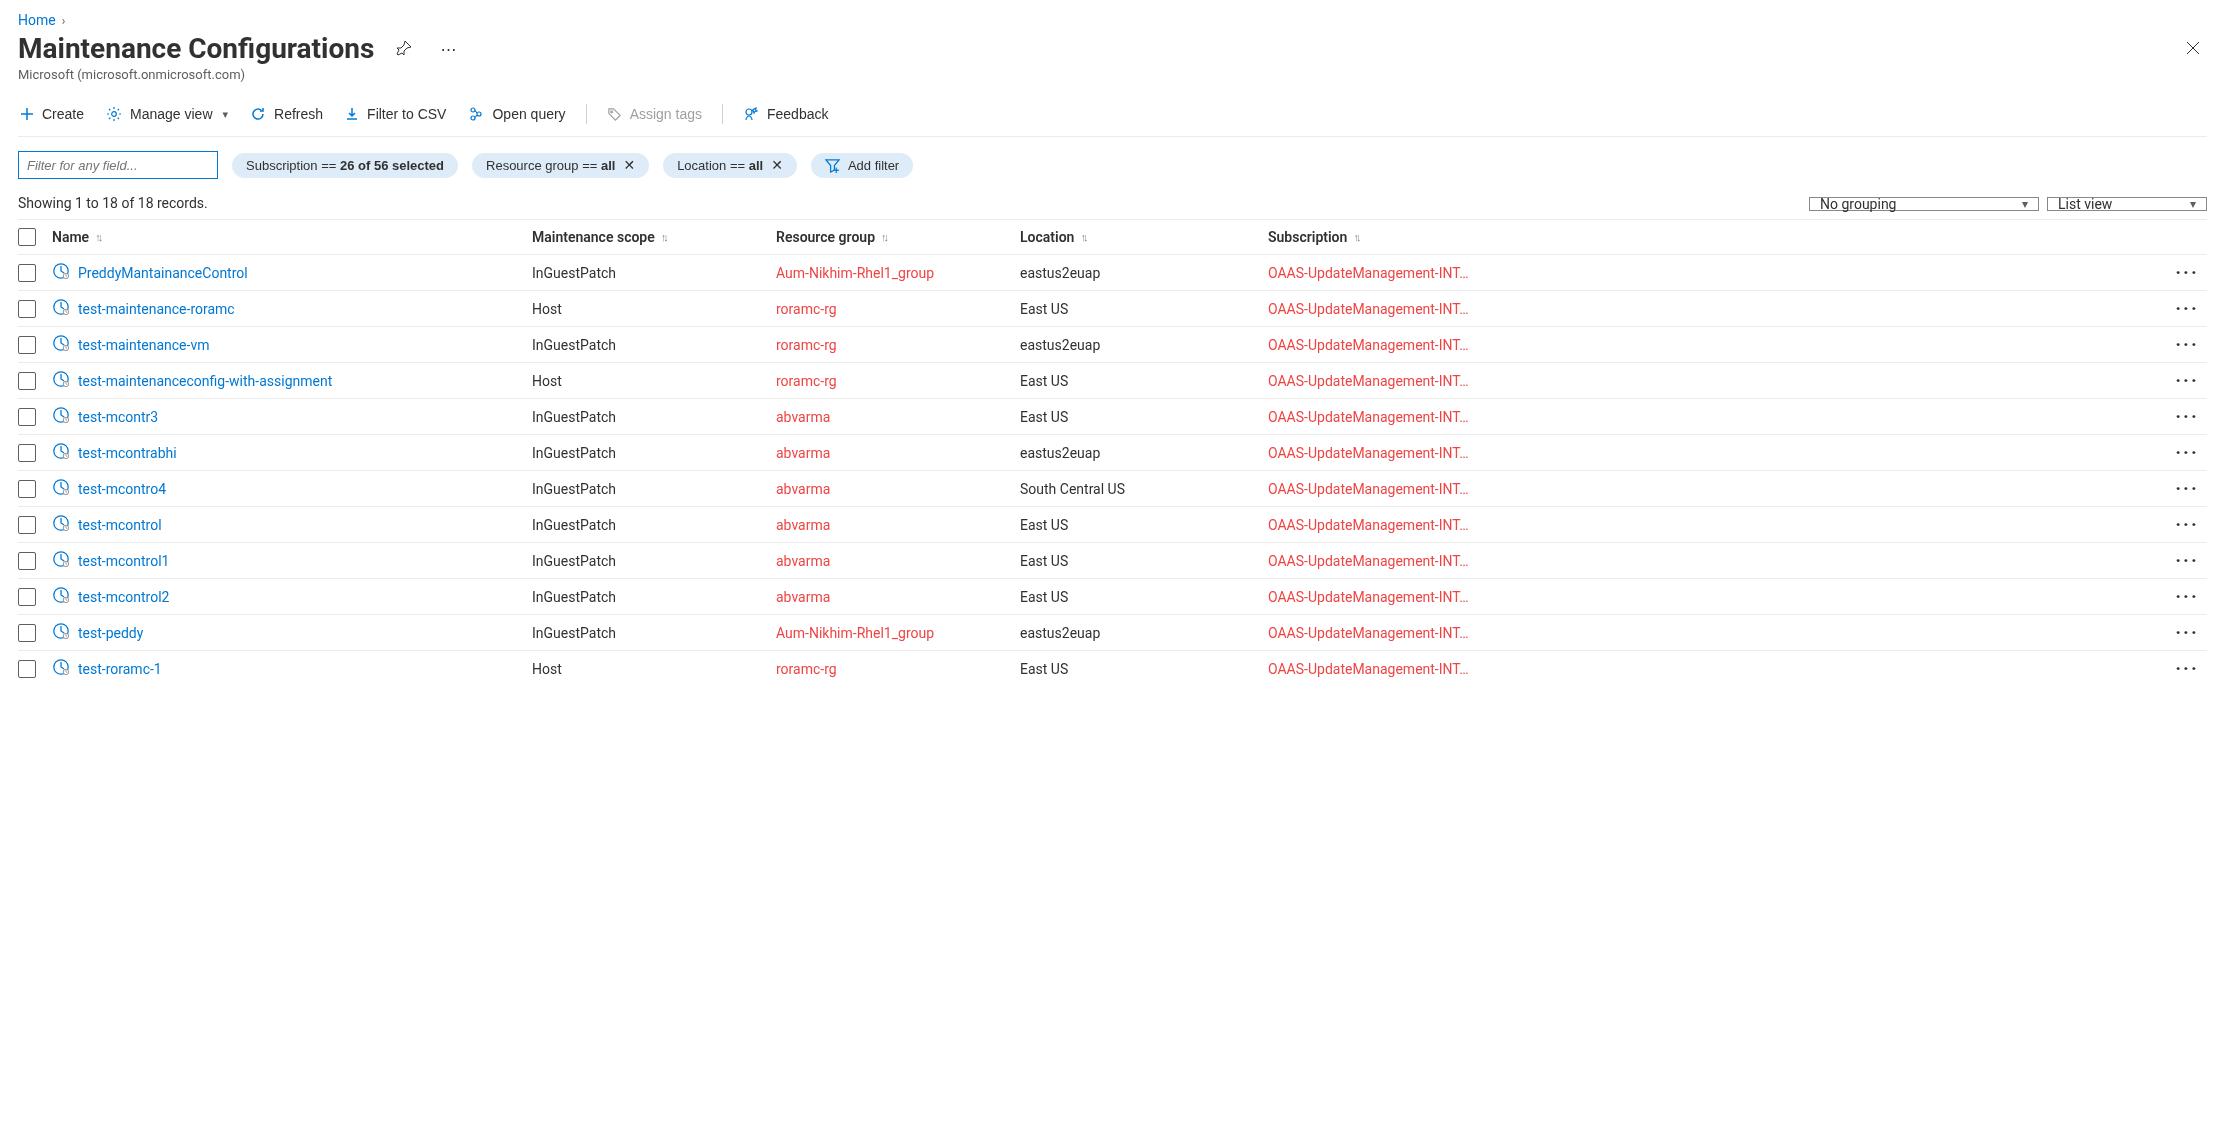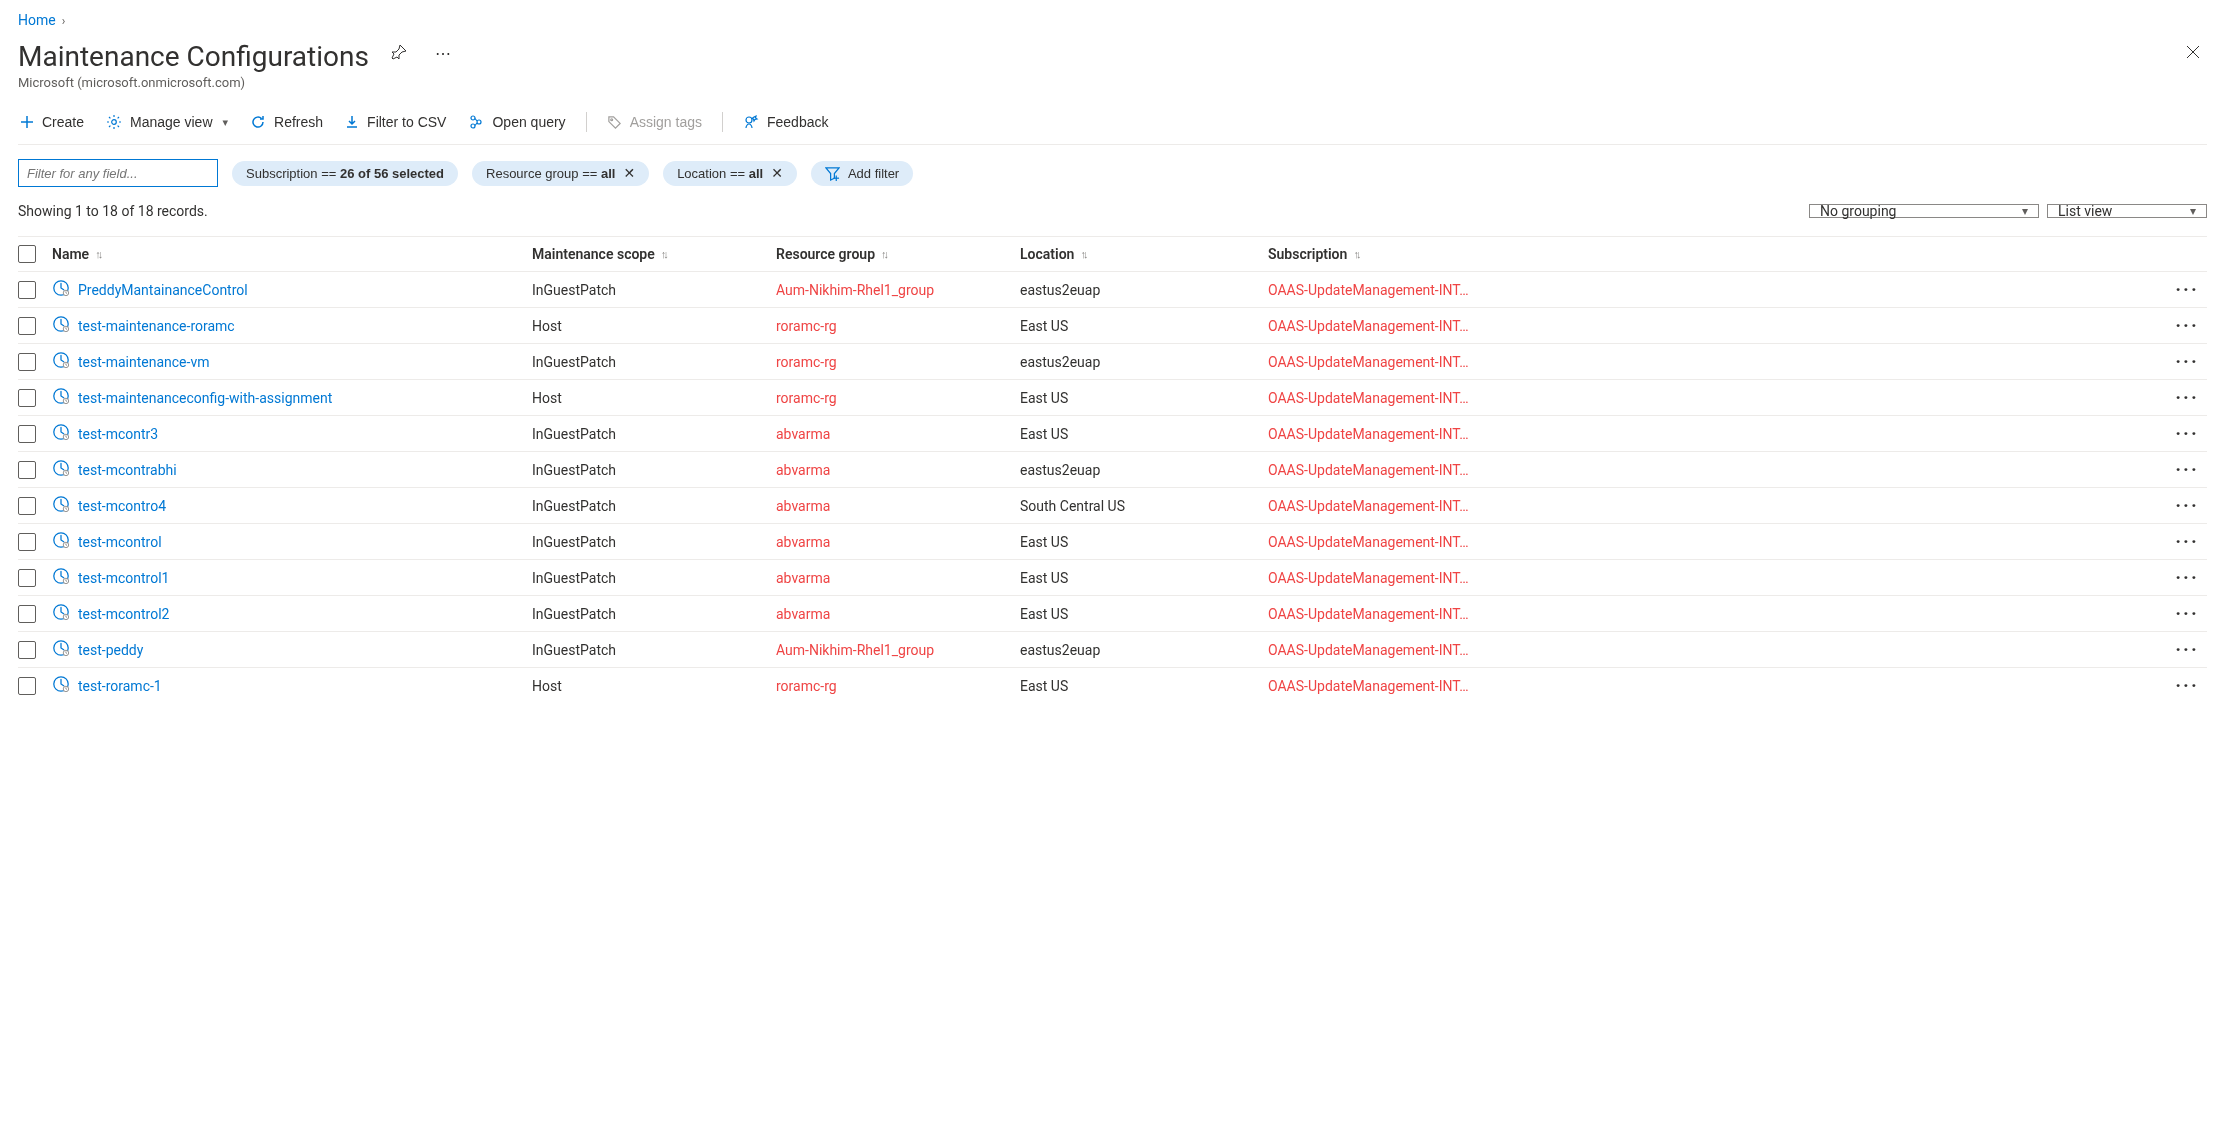--- a/index.html
+++ b/index.html
@@ -9,21 +9,21 @@
     font-size: 13px;
     color: #323130;
     background: #fff;
   }
   .page { padding: 12px 18px 0 18px; }
   a { color: #0078d4; text-decoration: none; cursor: pointer; }
   .breadcrumb { display: flex; align-items: flex-end; gap: 6px; font-size: 14px; }
   .breadcrumb .chevron { color: #605e5c; font-size: 12px; }
   .header-row { display: flex; align-items: center; justify-content: space-between; margin-top: 4px; }
   .title-row { display: flex; align-items: center; gap: 16px; }
-  h1 { font-size: 28px; font-weight: 400; margin: 8px 0 2px 0; }
+  h1 { font-size: 28px; font-weight: 700; margin: 0 0 2px 0; }
   .subtitle { font-size: 13px; color: #605e5c; margin-bottom: 14px; }
   .pin-btn, .more-btn, .close-btn { background: none; border: none; cursor: pointer; padding: 6px; color: #323130; }
   .close-btn svg { width: 16px; height: 16px; }
   .toolbar {
     display: flex; align-items: center; gap: 18px;
     padding: 6px 0 10px 0;
     border-bottom: 1px solid #edebe9;
   }
   .toolbar-btn {
     display: inline-flex; align-items: center; gap: 8px;
@@ -52,22 +52,22 @@
     display: inline-flex; align-items: center; gap: 8px;
     background: #deecf9; color: #323130;
     border-radius: 16px; padding: 5px 14px;
     font-size: 13px; cursor: pointer; border: none;
   }
   .pill .label b { font-weight: 600; }
   .pill .x { color: #323130; font-weight: 400; font-size: 14px; line-height: 1; cursor: pointer; }
   .pill .icon { color: #0078d4; display: inline-flex; }
 
   .status-row {
-    display: flex; align-items: center; justify-content: space-between;
-    margin: 4px 0 17px 0;
+    display: flex; align-items: flex-end; justify-content: space-between;
+    margin: 4px 0 8px 0;
   }
   .status-text { font-size: 14px; color: #323130; }
   .view-selects { display: flex; gap: 8px; }
   .select-box {
     display: inline-flex; align-items: center; justify-content: space-between;
     border: 1px solid #8a8886; height: 14px; padding: 0 10px;
     font-size: 14px; min-width: 160px; cursor: pointer; background: #fff;
   }
   .select-box.wide { min-width: 230px; }
   .select-box .caret { color: #605e5c; font-size: 12px; }

